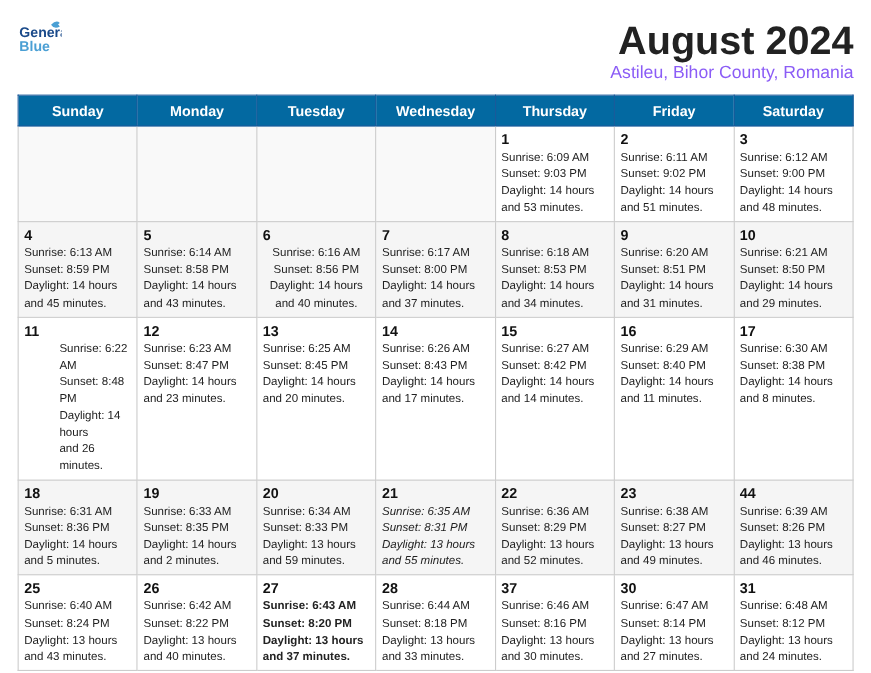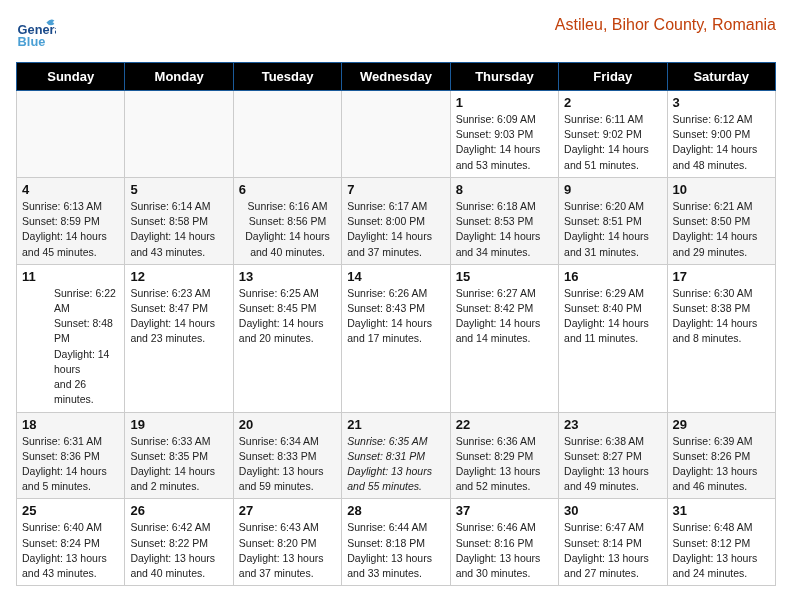--- a/index.html
+++ b/index.html
@@ -29,29 +29,29 @@
       text-align: right;
     }
     .title-block h1 {
       font-size: 36px;
       font-weight: bold;
       color: #222;
     }
     .title-block h2 {
       font-size: 16px;
       font-weight: normal;
-      color: #c2410c;
+      color: #8b5cf6;
     }
     .calendar {
       width: 100%;
       border-collapse: collapse;
       font-size: 11px;
     }
     .calendar thead tr th {
-      background: #000000;
+      background: #0369a1;
       color: #fff;
       text-align: center;
       padding: 6px 4px;
       font-size: 13px;
       font-weight: bold;
       border: 1px solid #1a5a9a;
     }
     .calendar tbody tr td {
       border: 1px solid #ccc;
       vertical-align: top;
@@ -85,20 +85,21 @@
   <div class="logo-wrapper">
     <svg class="logo-icon" viewBox="0 0 50 45">
 
       <text x="2" y="22" font-size="16" font-weight="bold" fill="#1a4a8a" font-family="Arial">General</text>
       <text x="2" y="38" font-size="16" font-weight="bold" fill="#4a9fd4" font-family="Arial">Blue</text>
 
       <path d="M38 8 Q44 2 48 6 Q44 10 40 8 Q46 6 48 10 Q42 14 38 8Z" fill="#4a9fd4"></path>
     </svg>
   </div>
   <div class="title-block">
+    <h1>August 2024</h1>
     <h2>Astileu, Bihor County, Romania</h2>
   </div>
 </div>
 
 <table class="calendar">
   <thead>
     <tr>
     <th>Sunday</th>
         <th>Monday</th>
         <th>Tuesday</th>
@@ -275,21 +276,21 @@
 and 52 minutes.</div>
         </td>
         <td>
           <div class="day-num">23</div>
           <div class="day-info" style="white-space: pre-line;">Sunrise: 6:38 AM
 Sunset: 8:27 PM
 Daylight: 13 hours
 and 49 minutes.</div>
         </td>
         <td>
-          <div class="day-num">29</div>
+          <div class="day-num">44</div>
           <div class="day-info" style="white-space: pre-line;">Sunrise: 6:39 AM
 Sunset: 8:26 PM
 Daylight: 13 hours
 and 46 minutes.</div>
         </td>
       </tr>
       <tr>
         <td>
           <div class="day-num">25</div>
           <div class="day-info" style="white-space: pre-line;">Sunrise: 6:40 AM
@@ -299,21 +300,21 @@
         </td>
         <td>
           <div class="day-num">26</div>
           <div class="day-info" style="white-space: pre-line;">Sunrise: 6:42 AM
 Sunset: 8:22 PM
 Daylight: 13 hours
 and 40 minutes.</div>
         </td>
         <td>
           <div class="day-num">27</div>
-          <div class="day-info" style="white-space: pre-line;">Sunrise: 6:43 AM
+          <div class="day-info" style="white-space: pre-line; font-weight: bold;">Sunrise: 6:43 AM
 Sunset: 8:20 PM
 Daylight: 13 hours
 and 37 minutes.</div>
         </td>
         <td>
           <div class="day-num">28</div>
           <div class="day-info" style="white-space: pre-line;">Sunrise: 6:44 AM
 Sunset: 8:18 PM
 Daylight: 13 hours
 and 33 minutes.</div>

